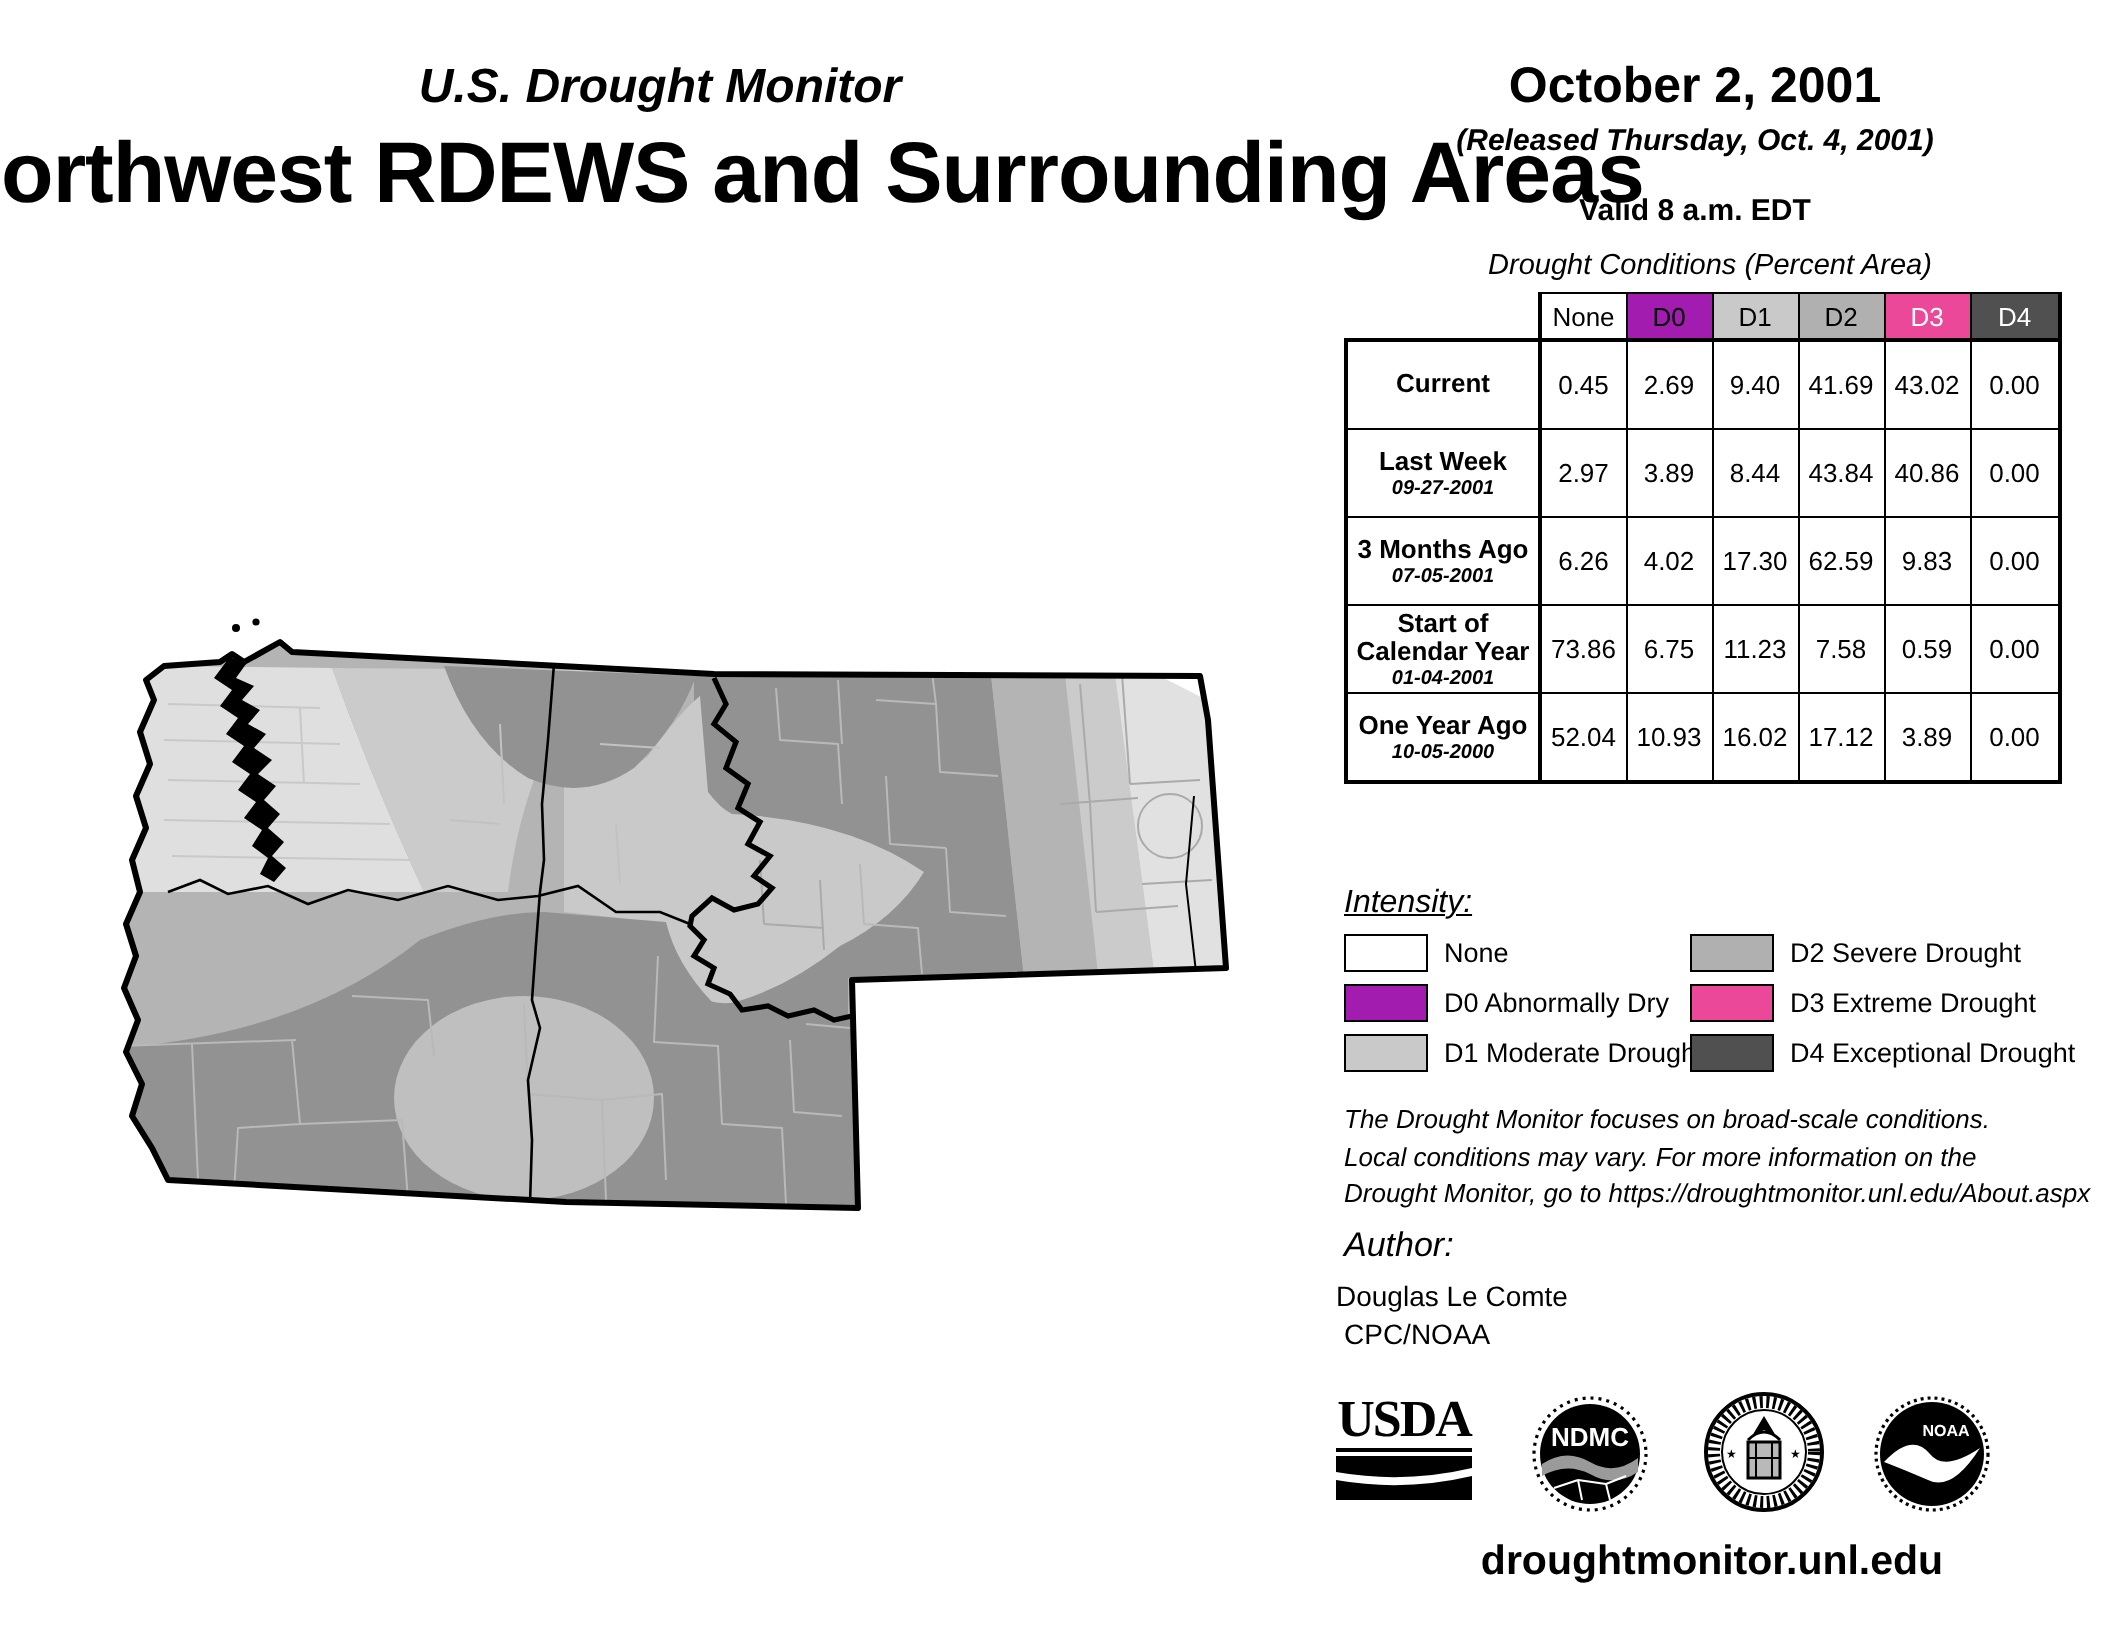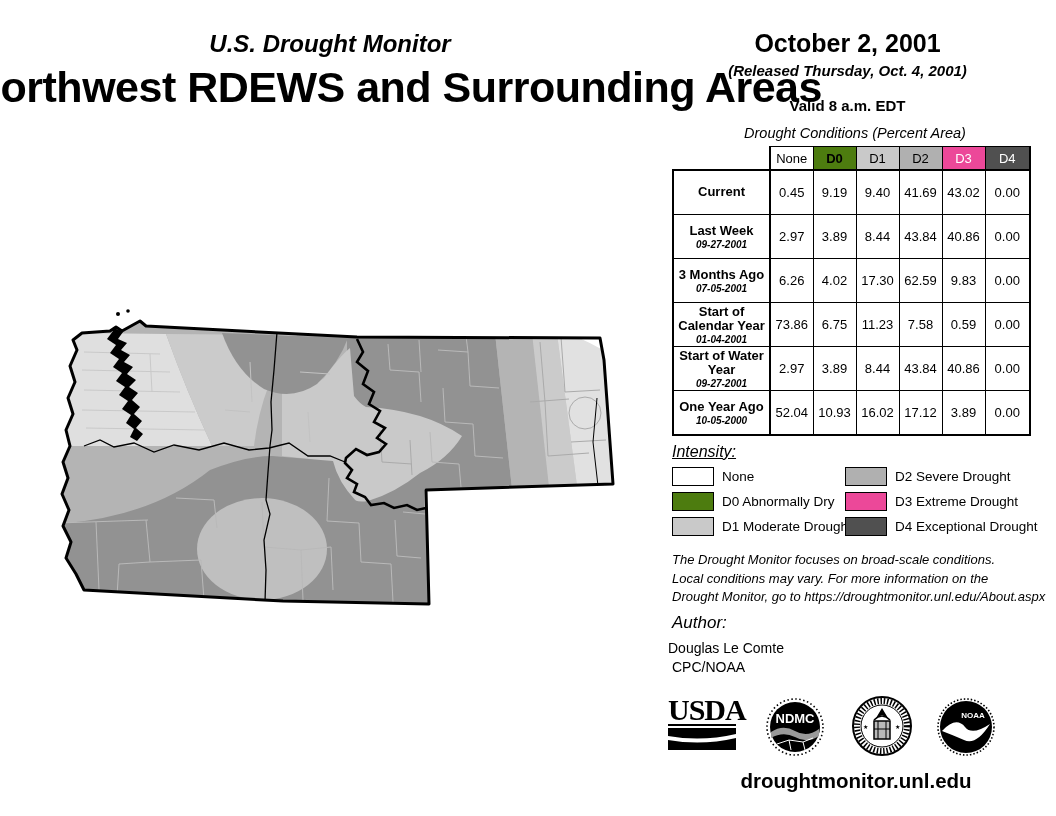--- a/index.html
+++ b/index.html
@@ -21,21 +21,21 @@
   
   #table-title{left:690px;top:125px;width:330px;text-align:center;
     font-style:italic;font-size:14.5px;}
   #dm-table{left:672px;top:146px;}
   table{border-collapse:collapse;table-layout:fixed;}
   td,th{padding:0;margin:0;}
   .hcell{border:1px solid #000;font-weight:normal;font-size:13px;height:22px;
     text-align:center;vertical-align:middle;}
   .corner{border:none;background:#fff;}
   .tone0{background:#ffffff;}
-  .tone1{background:#4d7c0f;font-weight:bold;}
+  .tone1{background:#a21caf;}
   .tone2{background:#c9c9c9;}
   .tone3{background:#b0b0b0;}
   .tone4{background:#ec4899;color:#fff;}
   .tone5{background:#505050;color:#fff;}
   .lab{border:1px solid #000;border-left:2.5px solid #000;border-right:2.5px solid #000;
     font-weight:bold;font-size:13px;text-align:center;vertical-align:middle;
     height:43px;line-height:14px;}
   .lab .rdate{font-style:italic;font-size:10px;line-height:11px;margin-top:1px;}
   .val{border:1px solid #000;text-align:center;vertical-align:middle;font-size:13px;}
   tr.first .lab, tr.first .val{border-top:2.5px solid #000;}
@@ -50,21 +50,21 @@
   .leg-label{font-size:13.5px;margin-left:8px;vertical-align:middle;}
   
   #disclaimer{left:672px;top:551px;font-style:italic;font-size:13px;line-height:18.5px;}
   #author-title{left:672px;top:613px;font-style:italic;font-size:17px;
     }
   #author-name{left:668px;top:640px;font-size:14px;}
   #author-org{left:672px;top:659px;font-size:14px;}
   
   .logo{position:absolute;top:696px;}
   #usda-logo{left:668px;width:68px;text-align:center;}
-  #usda-text{font-family:"Liberation Serif", serif;font-size:30px;font-weight:bold;
+  #usda-text{font-family:"Liberation Serif", serif;font-size:26px;font-weight:bold;
     letter-spacing:-1px;border-bottom:2px solid #000;line-height:28px;text-align:center;}
   #ndmc-logo{left:765px;}
   #doc-logo{left:851px;top:694px;}
   #noaa-logo{left:936px;}
   #footer-url{left:700px;top:769px;width:312px;text-align:center;
     font-size:20.5px;font-weight:bold;}
 </style>
 </head>
 <body>
 
@@ -180,21 +180,21 @@
       <th class="hcell tone3">D2</th>
       <th class="hcell tone4">D3</th>
       <th class="hcell tone5" style="border-right:2.5px solid #000">D4</th>
     </tr>
     <tr class="first">
       <td class="lab">
             <div>Current</div>
             <div class="rdate"></div>
           </td>
       <td class="val">0.45</td>
-      <td class="val">9.19</td>
+      <td class="val">2.69</td>
       <td class="val">9.40</td>
       <td class="val">41.69</td>
       <td class="val">43.02</td>
       <td class="val lastcol">0.00</td>
     </tr>
     <tr>
       <td class="lab">
             <div>Last Week</div>
             <div class="rdate">09-27-2001</div>
           </td>
@@ -220,32 +220,20 @@
     <tr>
       <td class="lab">
             <div>Start of Calendar Year</div>
             <div class="rdate">01-04-2001</div>
           </td>
       <td class="val">73.86</td>
       <td class="val">6.75</td>
       <td class="val">11.23</td>
       <td class="val">7.58</td>
       <td class="val">0.59</td>
-      <td class="val lastcol">0.00</td>
-    </tr>
-    <tr>
-      <td class="lab">
-            <div>Start of Water Year</div>
-            <div class="rdate">09-27-2001</div>
-          </td>
-      <td class="val">2.97</td>
-      <td class="val">3.89</td>
-      <td class="val">8.44</td>
-      <td class="val">43.84</td>
-      <td class="val">40.86</td>
       <td class="val lastcol">0.00</td>
     </tr>
     <tr class="last">
       <td class="lab">
             <div>One Year Ago</div>
             <div class="rdate">10-05-2000</div>
           </td>
       <td class="val">52.04</td>
       <td class="val">10.93</td>
       <td class="val">16.02</td>

